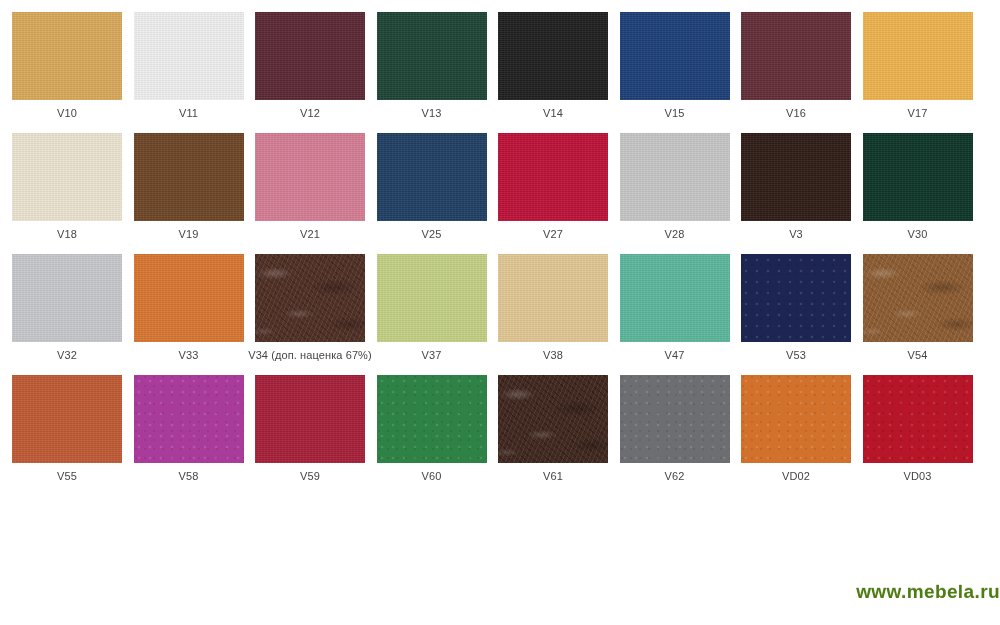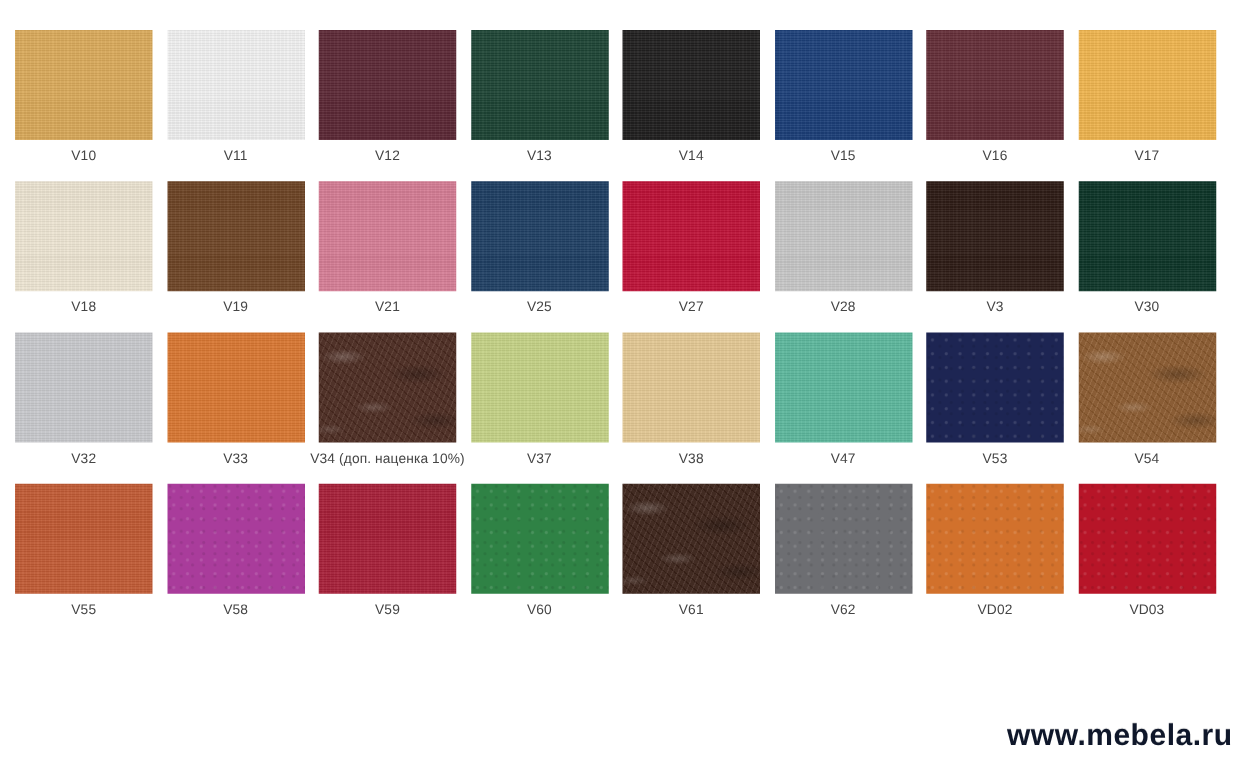--- a/index.html
+++ b/index.html
@@ -11,21 +11,21 @@
   body {
     width: 1000px;
     height: 625px;
     overflow: hidden;
     font-family: "Liberation Sans", "DejaVu Sans", sans-serif;
     position: relative;
   }
   #swatch-grid {
     position: absolute;
     left: 0;
-    top: 12px;
+    top: 0;
     width: 1000px;
     height: 567px;
     box-sizing: border-box;
     padding: 12px 0 0 12px;
     display: grid;
     grid-template-columns: repeat(8, 121.5px);
     grid-auto-rows: 121px;
     align-content: start;
   }
   .swatch-cell {
@@ -99,26 +99,26 @@
     color: #454545;
     letter-spacing: 0.1px;
     white-space: pre-line;
   }
   .swatch-label.wide {
     width: 148px;
     margin-left: -19px;
   }
   #watermark {
     position: absolute;
-    right: 14px;
+    right: 0;
     bottom: 22px;
-    font-size: 24px;
+    font-size: 19px;
     font-weight: bold;
     letter-spacing: 0.4px;
-    color: #0f172a;
+    color: #4d7c0f;
     text-shadow: 0 1px 0 #ffffff, 0 -1px 0 #e2e2e2;
     user-select: none;
   }
 </style>
 </head>
 <body>
 
 <div id="swatch-grid">
     <div class="swatch-cell">
       <div class="swatch-chip " style="background-color: rgb(217, 169, 90);"></div>
@@ -187,21 +187,21 @@
     <div class="swatch-cell">
       <div class="swatch-chip " style="background-color: rgb(199, 200, 204);"></div>
       <div class="swatch-label">V32</div>
     </div>
     <div class="swatch-cell">
       <div class="swatch-chip " style="background-color: rgb(216, 118, 49);"></div>
       <div class="swatch-label">V33</div>
     </div>
     <div class="swatch-cell">
       <div class="swatch-chip grain-distress" style="background-color: rgb(75, 42, 32);"></div>
-      <div class="swatch-label wide">V34 (доп. наценка 10%)</div>
+      <div class="swatch-label wide">V34 (доп. наценка 67%)</div>
     </div>
     <div class="swatch-cell">
       <div class="swatch-chip " style="background-color: rgb(195, 209, 133);"></div>
       <div class="swatch-label">V37</div>
     </div>
     <div class="swatch-cell">
       <div class="swatch-chip " style="background-color: rgb(226, 199, 147);"></div>
       <div class="swatch-label">V38</div>
     </div>
     <div class="swatch-cell">

